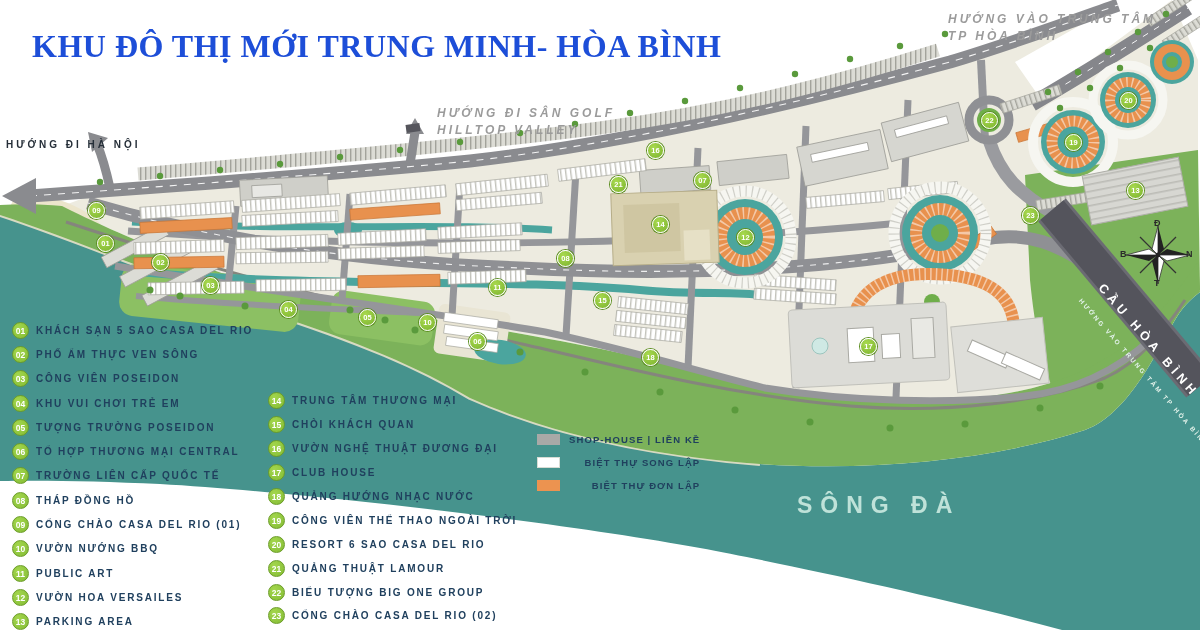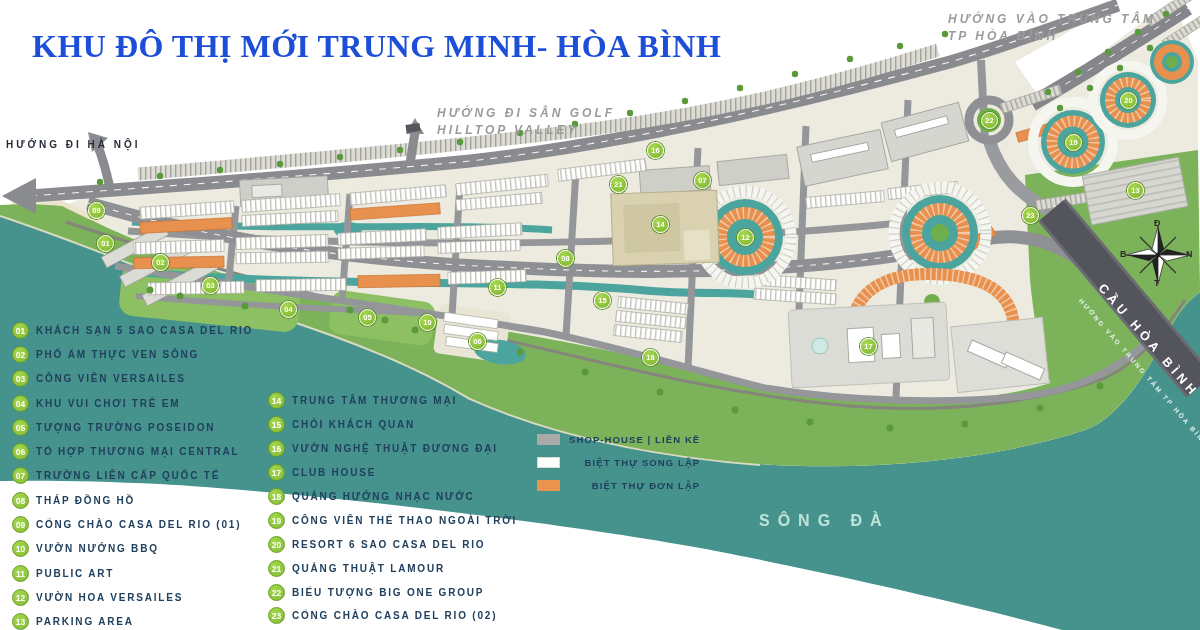--- a/index.html
+++ b/index.html
@@ -6,21 +6,21 @@
   #stage{position:relative;width:1200px;height:630px;overflow:hidden;background:#ffffff;
          font-family:"Liberation Sans",sans-serif;}
   #mapsvg{position:absolute;left:0;top:0;}
   .ov{position:absolute;white-space:nowrap;}
   .title{left:32px;top:28px;font-family:"Liberation Serif",serif;font-weight:bold;
          font-size:32px;color:#1d4ed8;letter-spacing:.5px;}
   .gray-label{color:#9b9b9b;font-weight:bold;font-size:12px;letter-spacing:3px;line-height:17px;font-style:italic;}
   .hanoi{left:6px;top:139px;color:#252e38;font-weight:bold;font-size:10px;letter-spacing:3px;}
   .golf{left:437px;top:105px;}
   .city{left:948px;top:11px;}
-  .river-label{left:759px;top:492px;font-size:16px;font-weight:600;letter-spacing:8px;color:#bfe2d9;margin-top:20px;}
+  .river-label{left:797px;top:492px;font-size:23px;font-weight:600;letter-spacing:8px;color:#bfe2d9;}
   .bridge-label{left:1106px;top:281px;transform:rotate(49deg);transform-origin:0 0;
     color:#ffffff;font-weight:bold;font-size:12.5px;letter-spacing:4.5px;}
   .bridge-sub{left:1083px;top:297px;transform:rotate(49deg);transform-origin:0 0;
     color:#e2f2ea;font-weight:bold;font-size:6.5px;letter-spacing:2.2px;}
   .compass-letter{font-size:9px;font-weight:bold;color:#2b2b2b;}
   
   .lcol{position:absolute;}
   .lrow{display:flex;align-items:center;height:24.3px;}
   .lcol2 .lrow{height:23.9px;}
   .badge{flex:0 0 auto;width:17px;height:17px;border-radius:50%;margin-right:7px;
@@ -330,21 +330,21 @@
   <div class="lrow">
         <span class="badge">01</span>
         <span class="llabel">KHÁCH SẠN 5 SAO CASA DEL RIO</span>
       </div>
   <div class="lrow">
         <span class="badge">02</span>
         <span class="llabel">PHỐ ẨM THỰC VEN SÔNG</span>
       </div>
   <div class="lrow">
         <span class="badge">03</span>
-        <span class="llabel">CÔNG VIÊN VERSAILES</span>
+        <span class="llabel">CÔNG VIÊN POSEIDON</span>
       </div>
   <div class="lrow">
         <span class="badge">04</span>
         <span class="llabel">KHU VUI CHƠI TRẺ EM</span>
       </div>
   <div class="lrow">
         <span class="badge">05</span>
         <span class="llabel">TƯỢNG TRƯỜNG POSEIDON</span>
       </div>
   <div class="lrow">

